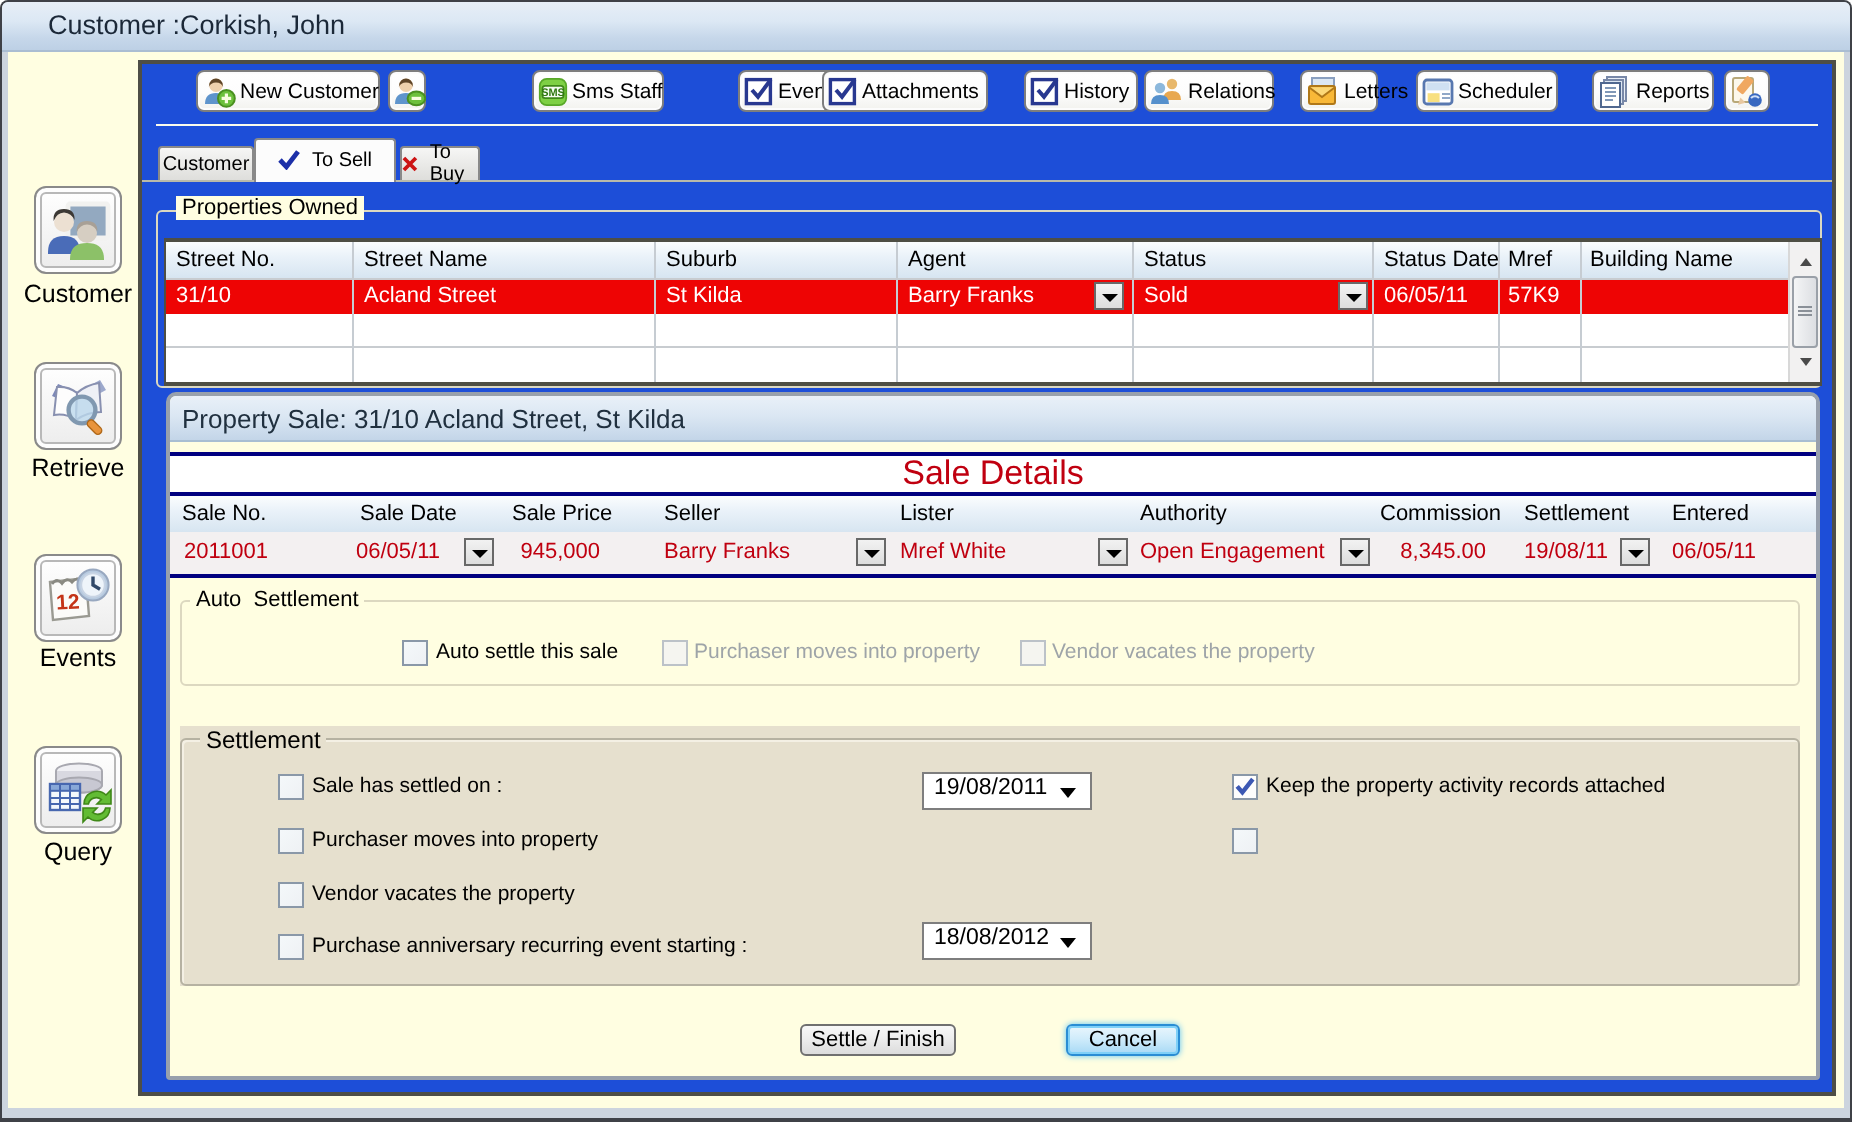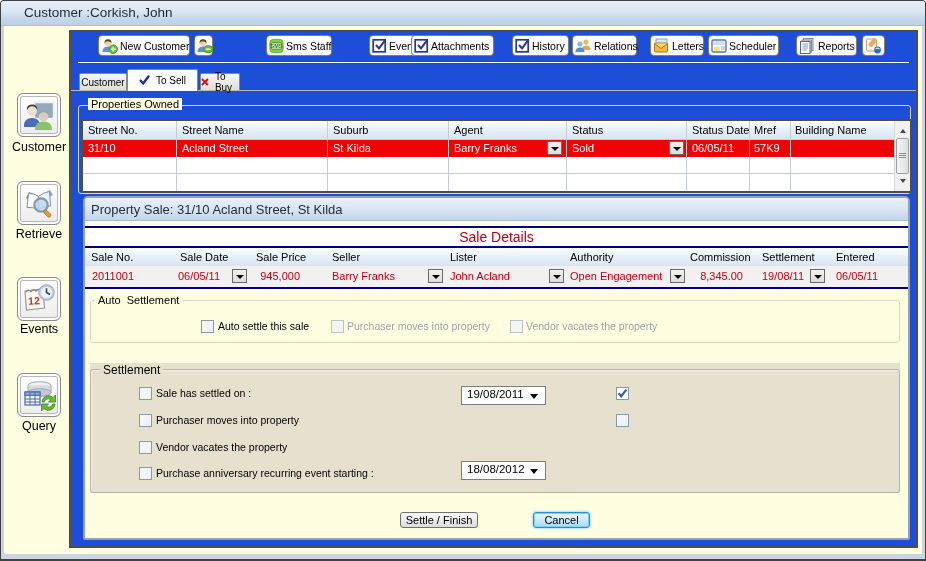--- a/index.html
+++ b/index.html
@@ -156,21 +156,21 @@
           </svg>
         History</div>
       <div class="tbtn" style="left:501px;width:65px;">
         <svg width="17" height="16" viewBox="0 0 17 16">
             <circle cx="11" cy="4" r="2.6" fill="#e8b86c"></circle>
             <path d="M6.5 12 q0-4.5 4.5-4.5 q4.5 0 4.5 4.5z" fill="#e8a850"></path>
             <circle cx="5" cy="6" r="2.6" fill="#8cb8dc"></circle>
             <path d="M.5 14 q0-4.5 4.5-4.5 q4.5 0 4.5 4.5z" fill="#5590cc"></path>
           </svg>
         Relations</div>
-      <div class="tbtn" style="left:579px;width:54px;text-align:center;">
+      <div class="tbtn" style="left:579px;width:39px;text-align:center;">
         <svg width="17" height="16" viewBox="0 0 17 16">
             <rect x="3" y="1" width="11" height="9" fill="#dce8f4" stroke="#8aa0c0"></rect>
             <rect x="1.5" y="5" width="13" height="9" rx="1" fill="#f8b838" stroke="#b07818"></rect>
             <path d="M1.5 5.6 L8 10.5 L14.5 5.6" fill="#fcd878" stroke="#b07818"></path>
           </svg>
         Letters</div>
       <div class="tbtn" style="left:637px;width:71px;">
         <svg width="16" height="16" viewBox="0 0 16 16">
             <rect x="1" y="2" width="14" height="12" rx="1.5" fill="#fff" stroke="#5878b0" stroke-width="1.4"></rect>
             <rect x="2.2" y="3.2" width="11.6" height="4" fill="#cfe0f2"></rect>
@@ -247,41 +247,41 @@
           <div class="abs" style="left:4px;top:32px;width:7px;height:1px;background:#8a9098;box-shadow:0 2px 0 #8a9098,0 4px 0 #8a9098;"></div>
           <div class="abs" style="left:4.5px;top:58px;border-left:3.5px solid transparent;border-right:3.5px solid transparent;border-top:4.5px solid #4a4a4a;"></div>
         </div>
       </div>
 
       <div class="abs" style="left:12px;top:164px;width:827px;height:344px;border:2px solid #98a0ac;border-radius:5px 5px 2px 2px;background:#fffee1;">
         <div class="abs" style="left:0;top:0;width:823px;height:23px;background:linear-gradient(180deg,#e9f0f8 0%,#dbe7f3 45%,#c3d5e8 100%);border-bottom:1px solid #a8bed2;border-radius:3px 3px 0 0;">
           <div class="abs" style="left:6px;top:4px;font-size:13px;color:#20303f;">Property Sale: 31/10 Acland Street, St Kilda</div>
         </div>
         <div class="navy" style="left:0;top:28px;width:823px;"></div>
-        <div class="abs" style="left:0;top:30px;width:823px;height:18px;background:#fff;text-align:center;font-size:12px;"><span class="redtx" style="line-height:18px;font-size:14px;">Sale Details</span></div>
+        <div class="abs" style="left:0;top:30px;width:823px;height:18px;background:#fff;text-align:center;font-size:12px;"><span class="redtx" style="line-height:18px;font-size:17px;">Sale Details</span></div>
         <div class="navy" style="left:0;top:48px;width:823px;"></div>
         <div class="abs hdrgrad" style="left:0;top:50px;width:823px;height:18px;">
           <div class="coltext" style="left:6px;">Sale No.</div>
           <div class="coltext" style="left:95px;">Sale Date</div>
           <div class="coltext" style="left:171px;">Sale Price</div>
           <div class="coltext" style="left:247px;">Seller</div>
           <div class="coltext" style="left:365px;">Lister</div>
           <div class="coltext" style="left:485px;">Authority</div>
           <div class="coltext" style="left:605px;">Commission</div>
           <div class="coltext" style="left:677px;">Settlement</div>
           <div class="coltext" style="left:751px;">Entered</div>
         </div>
         <div class="abs" style="left:0;top:68px;width:823px;height:21px;background:#f3f0f1;font-size:12px;">
           <div class="coltext redtx" style="left:7px;top:4px;">2011001</div>
           <div class="coltext redtx" style="left:93px;top:4px;">06/05/11</div>
           <div class="dd" style="left:147px;top:3px;"></div>
           <div class="coltext redtx" style="left:169px;top:4px;width:46px;text-align:right;">945,000</div>
           <div class="coltext redtx" style="left:247px;top:4px;">Barry Franks</div>
           <div class="dd" style="left:343px;top:3px;"></div>
-          <div class="coltext redtx" style="left:365px;top:4px;">John Acland</div>
+          <div class="coltext redtx" style="left:365px;top:4px;">Mref White</div>
           <div class="dd" style="left:464px;top:3px;"></div>
           <div class="coltext redtx" style="left:485px;top:4px;">Open Engagement</div>
           <div class="dd" style="left:585px;top:3px;"></div>
           <div class="coltext redtx" style="left:605px;top:4px;width:53px;text-align:right;">8,345.00</div>
           <div class="coltext redtx" style="left:677px;top:4px;">19/08/11</div>
           <div class="dd" style="left:725px;top:3px;"></div>
           <div class="coltext redtx" style="left:751px;top:4px;">06/05/11</div>
         </div>
         <div class="navy" style="left:0;top:89px;width:823px;"></div>
 
@@ -298,20 +298,21 @@
           <div class="abs" style="left:0px;top:6px;width:810px;height:124px;border:1px solid #b6b2a2;border-radius:3px;box-shadow:inset 1px 1px 0 #f4f0e4;"></div>
           <div class="abs" style="left:10px;top:0px;background:#e6e0ce;padding:0 3px;font-size:12px;">Settlement</div>
           <div class="cb" style="left:49px;top:24px;"></div>
           <div class="cblab" style="left:66px;top:24px;">Sale has settled on :</div>
           <div class="combo" style="left:371px;top:23px;">19/08/2011<span class="car"></span></div>
           <div class="cb chk" style="left:526px;top:24px;">
               <svg width="11" height="11" viewBox="0 0 11 11">
                 <path d="M1.6 5.2 l2.6 3 L9.4 1.6" stroke="#3c58b4" stroke-width="2.2" fill="none"></path>
               </svg>
             </div>
+          <div class="cblab" style="left:543px;top:24px;">Keep the property activity records attached</div>
           <div class="cb" style="left:49px;top:51px;"></div>
           <div class="cblab" style="left:66px;top:51px;">Purchaser moves into property</div>
           <div class="cb" style="left:526px;top:51px;"></div>
           <div class="cb" style="left:49px;top:78px;"></div>
           <div class="cblab" style="left:66px;top:78px;">Vendor vacates the property</div>
           <div class="cb" style="left:49px;top:104px;"></div>
           <div class="cblab" style="left:66px;top:104px;">Purchase anniversary recurring event starting :</div>
           <div class="combo" style="left:371px;top:98px;">18/08/2012<span class="car"></span></div>
         </div>
 

